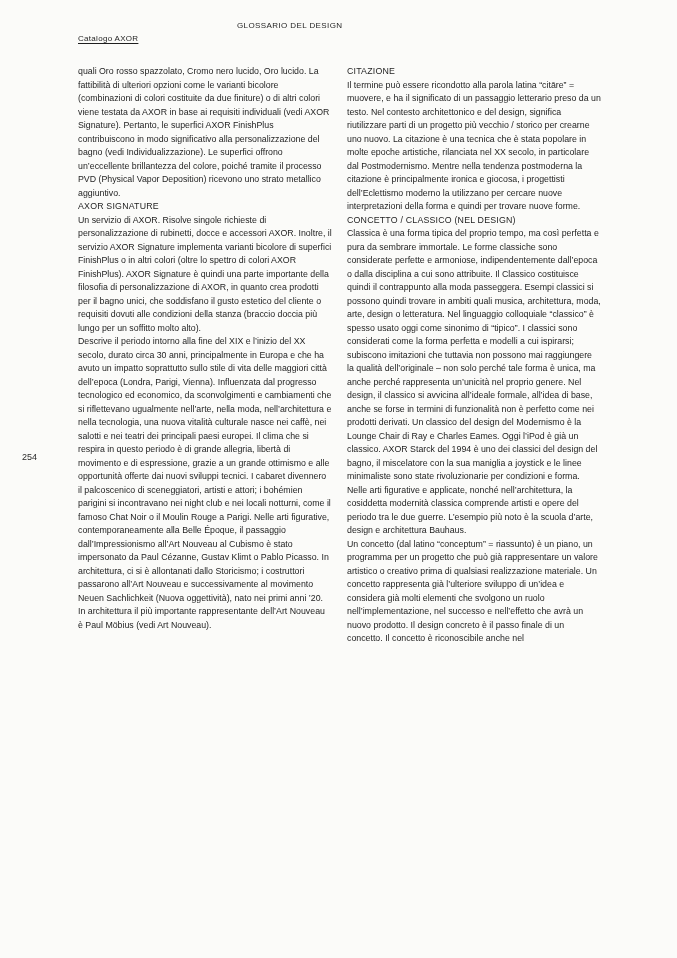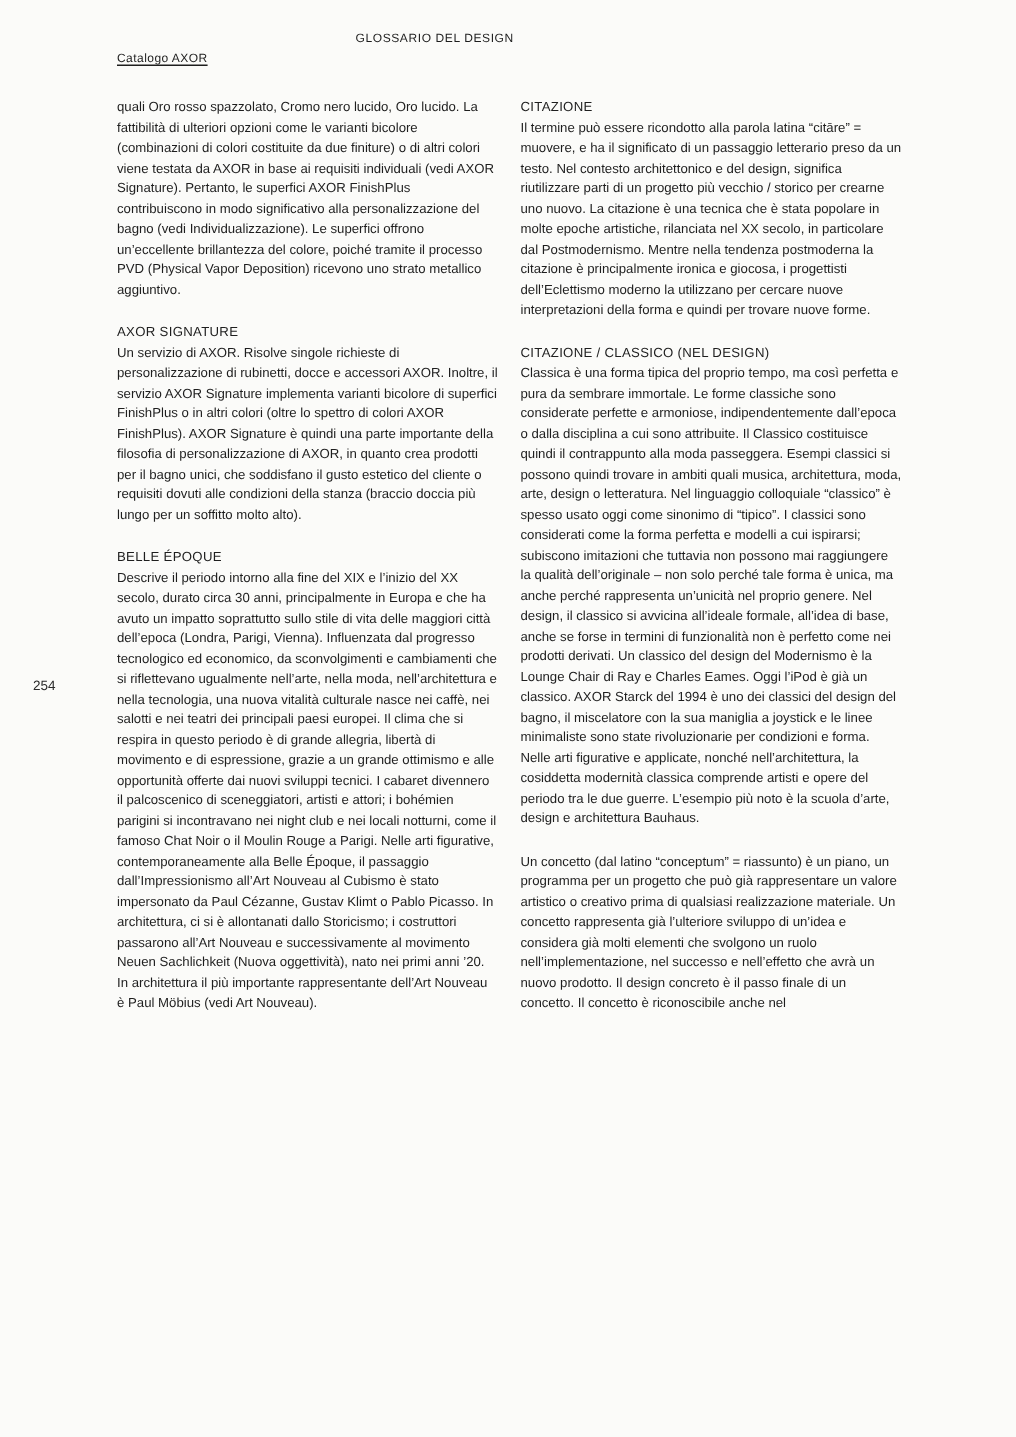--- a/index.html
+++ b/index.html
@@ -36,21 +36,21 @@
   }
   .columns {
     position: absolute;
     top: 65px;
     left: 78px;
     width: 523px;
     display: flex;
     gap: 15px;
   }
   .col { width: 254px; }
-  .entry + .entry { margin-top: 15px; }
+  .entry + .entry { }
   .entry-heading {
     font-size: 8.8px;
     font-weight: 400;
     line-height: 13.5px;
     letter-spacing: 0.2px;
   }
   .entry-body {
     font-size: 8.8px;
     line-height: 13.5px;
     text-align: left;
@@ -72,35 +72,34 @@
     <section class="entry">
       <p class="entry-body">quali Oro rosso spazzolato, Cromo nero lucido, Oro lucido. La fattibilità di ulteriori opzioni come le varianti bicolore (combinazioni di colori costituite da due finiture) o di altri colori viene testata da AXOR in base ai requisiti individuali (vedi AXOR Signature). Pertanto, le superfici AXOR FinishPlus contribuiscono in modo significativo alla personalizzazione del bagno (vedi Individualizzazione). Le superfici offrono un’eccellente brillantezza del colore, poiché tramite il processo PVD (Physical Vapor Deposition) ricevono uno strato metallico aggiuntivo.</p>
     </section>
 
     <section class="entry">
       <h2 class="entry-heading">AXOR SIGNATURE</h2>
       <p class="entry-body">Un servizio di AXOR. Risolve singole richieste di personalizzazione di rubinetti, docce e accessori AXOR. Inoltre, il servizio AXOR Signature implementa varianti bicolore di superfici FinishPlus o in altri colori (oltre lo spettro di colori AXOR FinishPlus). AXOR Signature è quindi una parte importante della filosofia di personalizzazione di AXOR, in quanto crea prodotti per il bagno unici, che soddisfano il gusto estetico del cliente o requisiti dovuti alle condizioni della stanza (braccio doccia più lungo per un soffitto molto alto).</p>
     </section>
 
     <section class="entry">
-      <h2 class="entry-heading">BELLE ÉPOQUE</h2>
       <p class="entry-body">Descrive il periodo intorno alla fine del XIX e l’inizio del XX secolo, durato circa 30 anni, principalmente in Europa e che ha avuto un impatto soprattutto sullo stile di vita delle maggiori città dell’epoca (Londra, Parigi, Vienna). Influenzata dal progresso tecnologico ed economico, da sconvolgimenti e cambiamenti che si riflettevano ugualmente nell’arte, nella moda, nell’architettura e nella tecnologia, una nuova vitalità culturale nasce nei caffè, nei salotti e nei teatri dei principali paesi europei. Il clima che si respira in questo periodo è di grande allegria, libertà di movimento e di espressione, grazie a un grande ottimismo e alle opportunità offerte dai nuovi sviluppi tecnici. I cabaret divennero il palcoscenico di sceneggiatori, artisti e attori; i bohémien parigini si incontravano nei night club e nei locali notturni, come il famoso Chat Noir o il Moulin Rouge a Parigi. Nelle arti figurative, contemporaneamente alla Belle Époque, il passaggio dall’Impressionismo all’Art Nouveau al Cubismo è stato impersonato da Paul Cézanne, Gustav Klimt o Pablo Picasso. In architettura, ci si è allontanati dallo Storicismo; i costruttori passarono all’Art Nouveau e successivamente al movimento Neuen Sachlichkeit (Nuova oggettività), nato nei primi anni ’20. In architettura il più importante rappresentante dell’Art Nouveau è Paul Möbius (vedi Art Nouveau).</p>
     </section>
 
   </div>
 
   <div class="col">
 
     <section class="entry">
       <h2 class="entry-heading">CITAZIONE</h2>
       <p class="entry-body">Il termine può essere ricondotto alla parola latina “citāre” = muovere, e ha il significato di un passaggio letterario preso da un testo. Nel contesto architettonico e del design, significa riutilizzare parti di un progetto più vecchio / storico per crearne uno nuovo. La citazione è una tecnica che è stata popolare in molte epoche artistiche, rilanciata nel XX secolo, in particolare dal Postmodernismo. Mentre nella tendenza postmoderna la citazione è principalmente ironica e giocosa, i progettisti dell’Eclettismo moderno la utilizzano per cercare nuove interpretazioni della forma e quindi per trovare nuove forme.</p>
     </section>
 
     <section class="entry">
-      <h2 class="entry-heading">CITAZIONE / CLASSICO (NEL DESIGN)</h2>
+      <h2 class="entry-heading">CONCETTO / CLASSICO (NEL DESIGN)</h2>
       <p class="entry-body">Classica è una forma tipica del proprio tempo, ma così perfetta e pura da sembrare immortale. Le forme classiche sono considerate perfette e armoniose, indipendentemente dall’epoca o dalla disciplina a cui sono attribuite. Il Classico costituisce quindi il contrappunto alla moda passeggera. Esempi classici si possono quindi trovare in ambiti quali musica, architettura, moda, arte, design o letteratura. Nel linguaggio colloquiale “classico” è spesso usato oggi come sinonimo di “tipico”. I classici sono considerati come la forma perfetta e modelli a cui ispirarsi; subiscono imitazioni che tuttavia non possono mai raggiungere la qualità dell’originale – non solo perché tale forma è unica, ma anche perché rappresenta un’unicità nel proprio genere. Nel design, il classico si avvicina all’ideale formale, all’idea di base, anche se forse in termini di funzionalità non è perfetto come nei prodotti derivati. Un classico del design del Modernismo è la Lounge Chair di Ray e Charles Eames. Oggi l’iPod è già un classico. AXOR Starck del 1994 è uno dei classici del design del bagno, il miscelatore con la sua maniglia a joystick e le linee minimaliste sono state rivoluzionarie per condizioni e forma. Nelle arti figurative e applicate, nonché nell’architettura, la cosiddetta modernità classica comprende artisti e opere del periodo tra le due guerre. L’esempio più noto è la scuola d’arte, design e architettura Bauhaus.</p>
     </section>
 
     <section class="entry">
       <p class="entry-body">Un concetto (dal latino “conceptum” = riassunto) è un piano, un programma per un progetto che può già rappresentare un valore artistico o creativo prima di qualsiasi realizzazione materiale. Un concetto rappresenta già l’ulteriore sviluppo di un’idea e considera già molti elementi che svolgono un ruolo nell’implementazione, nel successo e nell’effetto che avrà un nuovo prodotto. Il design concreto è il passo finale di un concetto. Il concetto è riconoscibile anche nel</p>
     </section>
 
   </div>
 
 </div>

